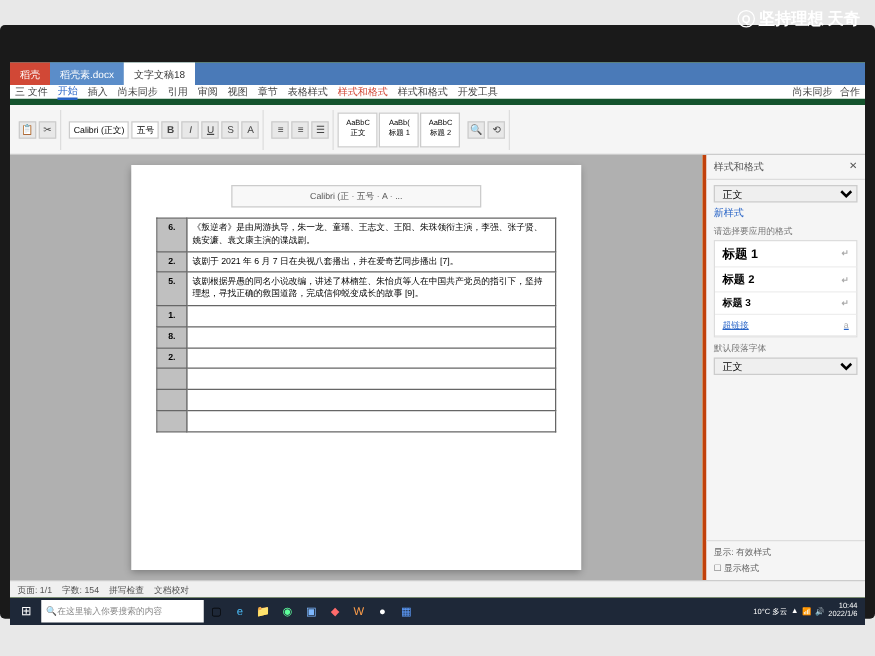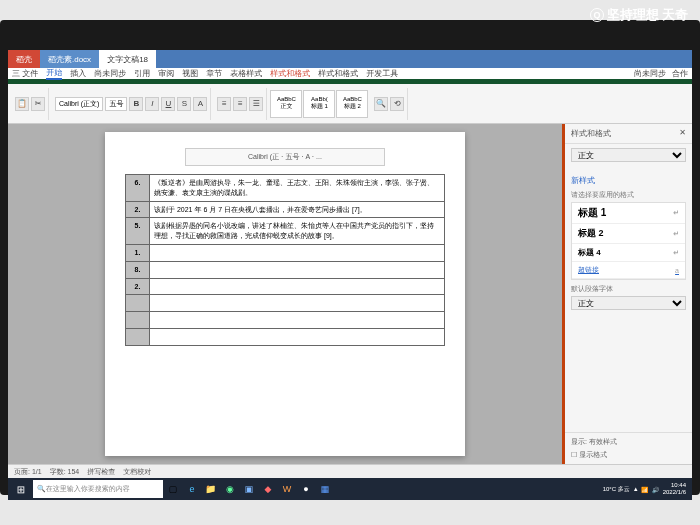--- a/index.html
+++ b/index.html
@@ -187,33 +187,33 @@
           </div>
         </div>
 
         <div class="side-panel">
           <div class="panel-header">
             <span>样式和格式</span>
             <span>✕</span>
           </div>
           <div class="panel-section">
             <select class="style-select"><option>正文</option></select>
-            <div style="margin-top:13px"><span style="color:#2864c7">新样式</span></div>
+            <div style="margin-top:3px"><span style="color:#2864c7">新样式</span></div>
             <div class="panel-label">请选择要应用的格式</div>
             <div class="style-list">
               <div class="style-row h1">
                   <span>标题 1</span>
                   <span class="arrow">↵</span>
                 </div>
               <div class="style-row h2">
                   <span>标题 2</span>
                   <span class="arrow">↵</span>
                 </div>
-              <div class="style-row h4">
-                  <span>标题 4</span>
+              <div class="style-row h3">
+                  <span>标题 3</span>
                   <span class="arrow">↵</span>
                 </div>
               <div class="style-row link-style">
                   <span>超链接</span>
                   <span class="arrow">a</span>
                 </div>
             </div>
             <div class="panel-label">默认段落字体</div>
             <select class="style-select"><option>正文</option></select>
           </div>

